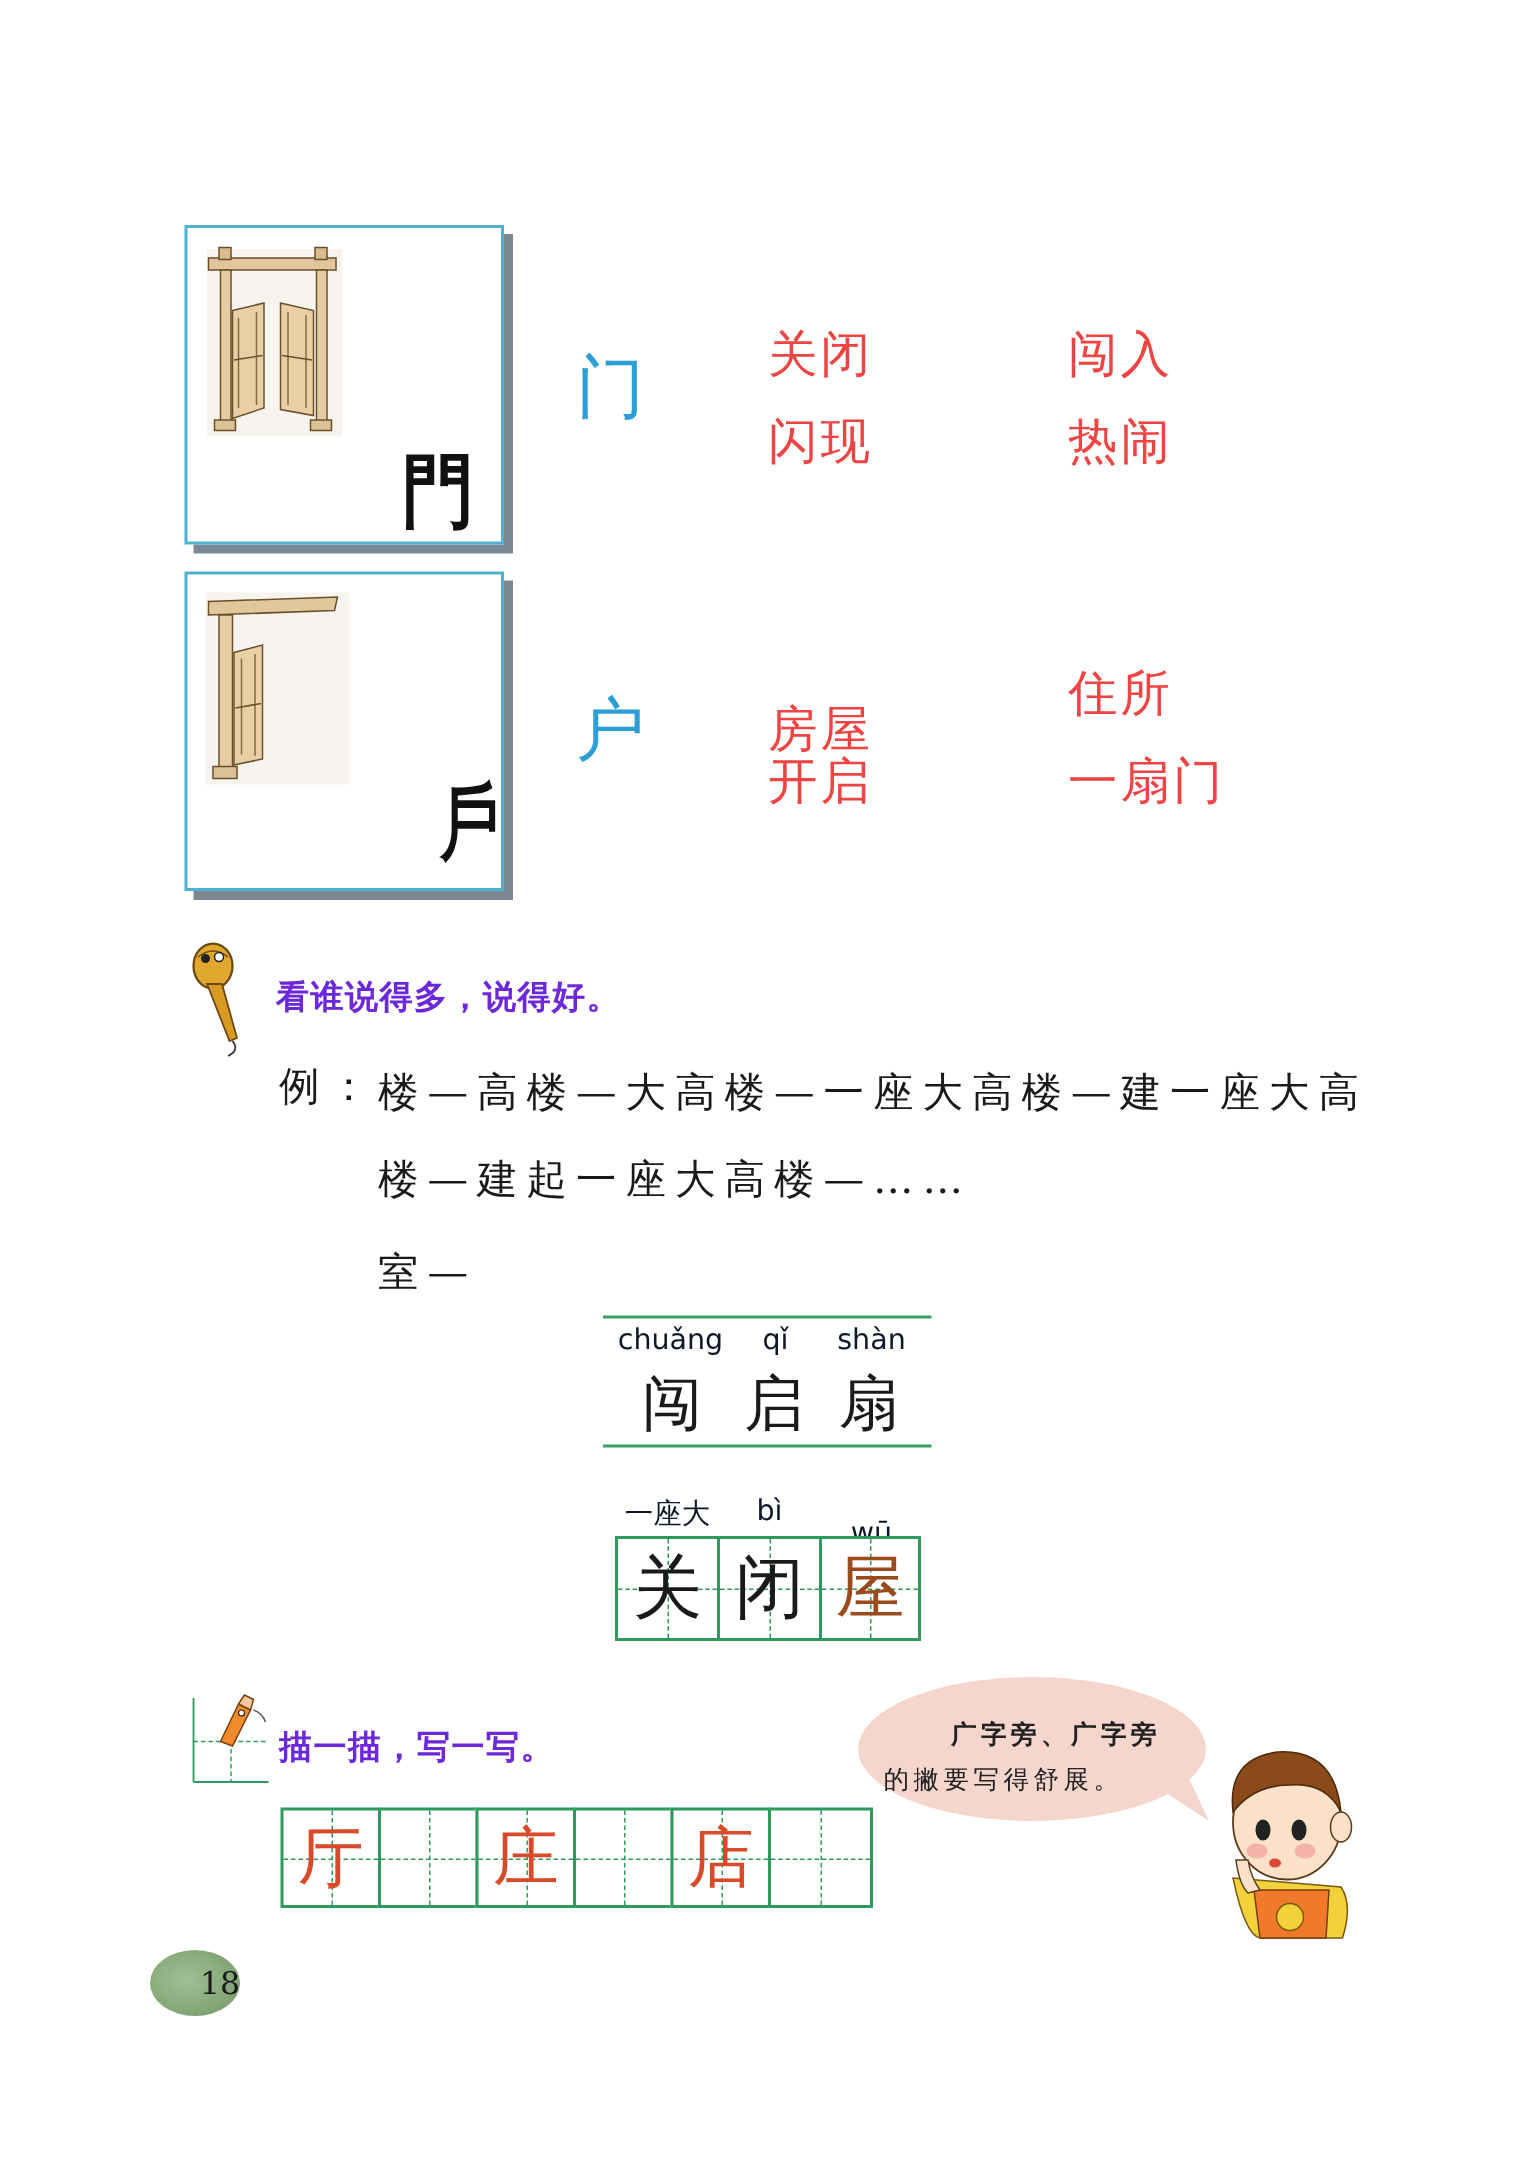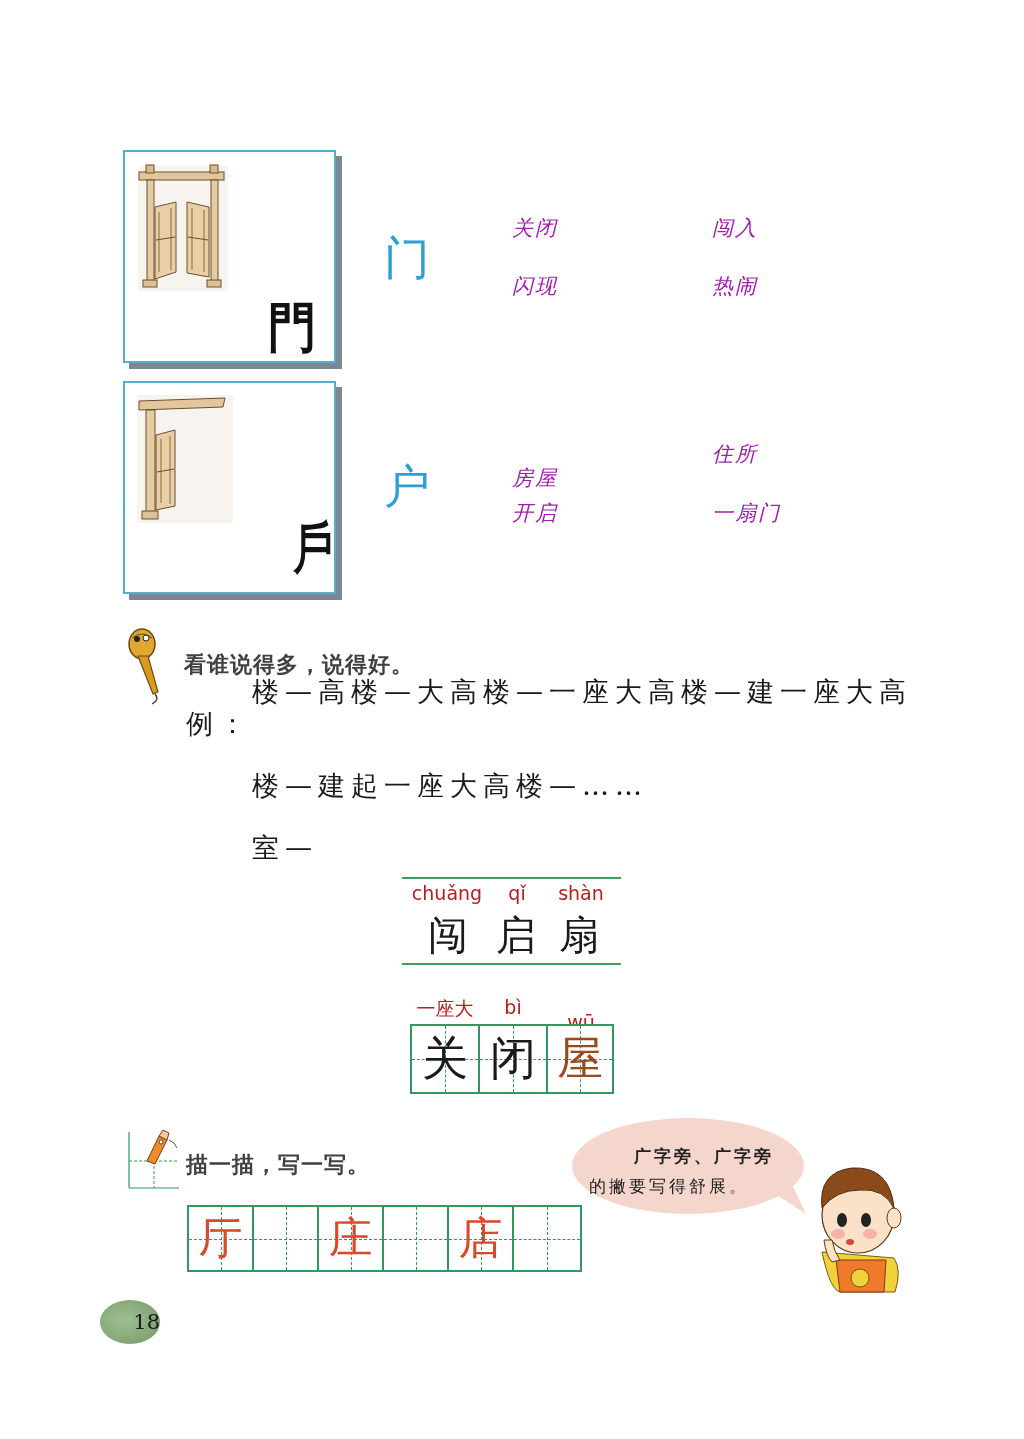--- a/index.html
+++ b/index.html
@@ -9,32 +9,32 @@
 
     
     .card { position: absolute; width: 209px; height: 209px; background: #fff;
             border: 2px solid #4fb0cf; box-shadow: 6px 6px 0 #7b8894; }
     .card svg { position: absolute; left: 0; top: 0; }
     .ancient { position: absolute; font-family: "DejaVu Sans", sans-serif; font-weight: bold;
                color: #111; }
 
     .blue-char { position: absolute; color: #2b9fd6; font-size: 46px;
                  font-family: "DejaVu Sans", sans-serif; font-weight: 300; }
-    .word { position: absolute; font-size: 21px; letter-spacing: 2px;
-            font-family: "DejaVu Serif", serif; color: #a21caf; font-style: italic; }
+    .word { position: absolute; font-size: 33px; letter-spacing: 2px;
+            font-family: "DejaVu Serif", serif; color: #ef4444; }
 
     .heading { position: absolute; font-family: "DejaVu Sans", sans-serif; font-size: 22px;
-               font-weight: bold; color: #404040; letter-spacing: 1px; }
+               font-weight: bold; color: #6d28d9; letter-spacing: 1px; }
     .body-line { position: absolute; font-size: 27px; letter-spacing: 6px;
                  font-family: "DejaVu Serif", serif; color: #1a1a1a; white-space: nowrap; }
 
     
     .strip-line { position: absolute; height: 2px; background: #3a9f63; }
     .pinyin { position: absolute; font-family: "DejaVu Sans", sans-serif; font-size: 19px;
-              color: #b91c1c; text-align: center; }
+              color: #0f172a; text-align: center; }
     .hanzi-big { position: absolute; font-size: 40px; font-family: "DejaVu Serif", serif;
                  color: #1a1a1a; text-align: center; }
 
     
     .tian { position: absolute; border: 2px solid #2e9a5d; box-sizing: border-box; background: #fff; }
     .tian .hx { position: absolute; left: 0; right: 0; top: 50%; border-top: 1.5px dashed #2e9a5d; }
     .tian .vx { position: absolute; top: 0; bottom: 0; left: 50%; border-left: 1.5px dashed #2e9a5d; }
     .tian .ch { position: absolute; left: 0; right: 0; top: 0; bottom: 0; display: flex;
                 align-items: center; justify-content: center; font-family: "DejaVu Serif", serif; }
 
@@ -101,21 +101,21 @@
   <ellipse cx="20" cy="18" rx="13" ry="15" fill="#e0a82e" stroke="#6b4a10" stroke-width="1.5"></ellipse>
   <path d="M10 12 Q20 4 30 12" stroke="#6b4a10" stroke-width="1" fill="none"></path>
   <circle cx="15" cy="13" r="3" fill="#222"></circle>
   <circle cx="24" cy="12" r="3" fill="#fff" stroke="#222" stroke-width="1"></circle>
   <polygon points="16,30 26,30 36,66 31,68" fill="#d99a22" stroke="#6b4a10" stroke-width="1.2"></polygon>
   <path d="M33 68 Q38 74 30 78" stroke="#333" stroke-width="1.2" fill="none"></path>
 </svg>
 <span class="heading" style="left:184px; top:650px;">看谁说得多，说得好。</span>
 
 <span class="body-line" style="left:186px; top:706px;">例：</span>
-<span class="body-line" style="left:252px; top:674px;text-align:right;">楼—高楼—大高楼—一座大高楼—建一座大高</span>
+<span class="body-line" style="left:252px; top:710px;text-align:right;">楼—高楼—大高楼—一座大高楼—建一座大高</span>
 <span class="body-line" style="left:252px; top:768px;">楼—建起一座大高楼—……</span>
 <span class="body-line" style="left:252px; top:830px;">室—</span>
 
 <div class="strip-line" style="left:402px; top:877px; width:219px;"></div>
 <div class="strip-line" style="left:402px; top:963px; width:219px;"></div>
 <span class="pinyin" style="left:405px; top:882px; width:84px;">chuǎng</span>
 <span class="pinyin" style="left:495px; top:882px; width:44px;">qǐ</span>
 <span class="pinyin" style="left:550px; top:882px; width:62px;">shàn</span>
 <span class="hanzi-big" style="left:425px; top:908px; width:46px;">闯</span>
 <span class="hanzi-big" style="left:493px; top:908px; width:46px;">启</span>

